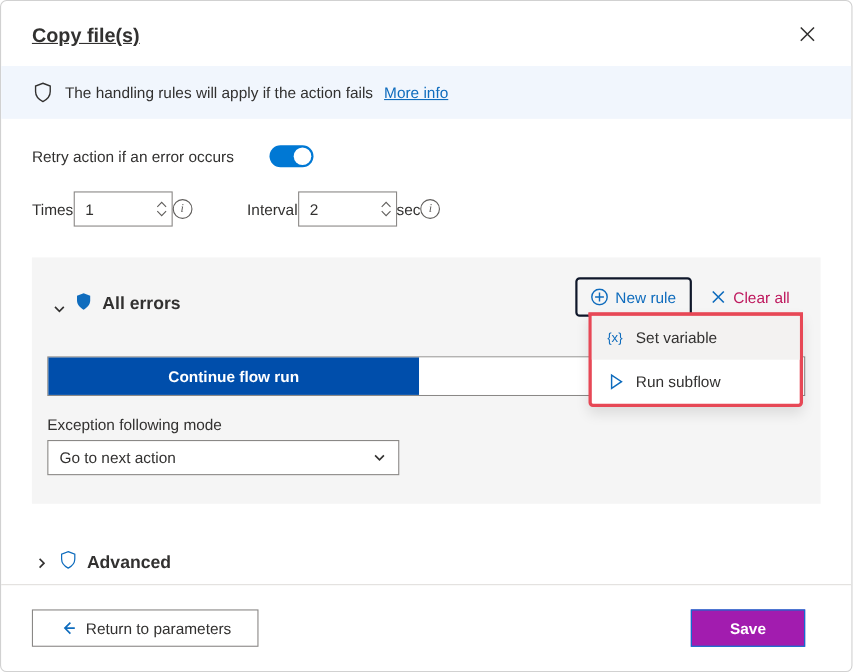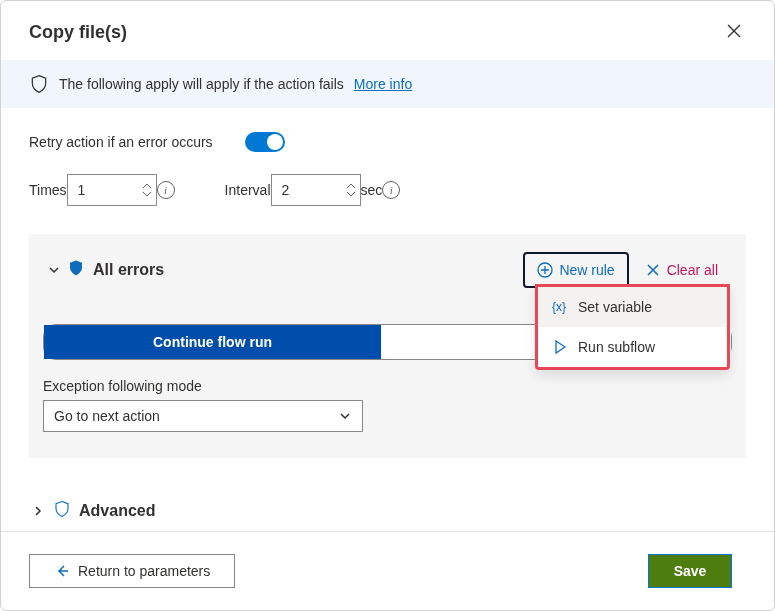--- a/index.html
+++ b/index.html
@@ -15,21 +15,21 @@
       display: flex;
       flex-direction: column;
       overflow: hidden;
     }
     .header {
       display: flex;
       justify-content: space-between;
       align-items: center;
       padding: 18px 28px 14px 28px;
     }
-    .title { font-size: 18px; font-weight: 600; }
+    .title { font-size: 18px; font-weight: 600; text-decoration: underline; }
     .close-x svg { width: 16px; height: 16px; }
     .close-x { background: none; border: none; cursor: pointer; padding: 4px; }
     .info-bar {
       background: #f1f6fd;
       padding: 14px 28px;
       display: flex;
       align-items: center;
       gap: 10px;
     }
     .info-bar a { color: #0f6cbd; text-decoration: underline; }
@@ -89,21 +89,21 @@
       font-family: serif;
       color: #605e5c;
     }
     .errors-section {
       background: #f5f5f5;
       padding: 18px 14px 26px 14px;
       position: relative;
     }
     .errors-head {
       display: flex;
-      align-items: center;
+      align-items: flex-end;
       padding: 0 4px;
     }
     .chev { width: 14px; height: 14px; }
     .errors-head .label {
       font-size: 16px;
       font-weight: 600;
       display: flex;
       align-items: center;
       gap: 8px;
       margin-left: 6px;
@@ -220,32 +220,31 @@
       border: 1px solid #8a8886;
       background: #fff;
       display: inline-flex;
       align-items: center;
       gap: 8px;
       cursor: pointer;
       font-size: 14px;
       color: #323130;
     }
     .btn.primary {
-      background: #4d7c0f;
+      background: #a21caf;
       border-color: #0078d4;
       color: #fff;
       font-weight: 600;
-      width: 84px;
+      width: 104px;
       justify-content: center;
     }
     .btn.cancel { width: 96px; justify-content: center; }
     .footer .spacer { flex: 1; }
     .flow-btn {
       width: calc(100% - 0px);
-      border-radius: 13px;
     }
     .flow-continue { background:#0043a9; }
     .flow-continue { background:#004fb3; }
     .flow-continue { background:#0045a6; }
     
     .flow-continue { background:#0045a6; }
     
     .flow-continue { background:#004eab; }
   </style>
 </head>
@@ -259,21 +258,21 @@
       </svg>
   </button>
 </div>
 
 <div class="info-bar">
   <span class="shield-icon">
     <svg viewBox="0 0 24 24" fill="none" stroke="#323130" stroke-width="1.5">
         <path d="M12 2 L20 5 V11 C20 16 16 20 12 22 C8 20 4 16 4 11 V5 Z"></path>
       </svg>
   </span>
-  <span>The following apply will apply if the action fails</span>
+  <span>The handling rules will apply if the action fails</span>
   <a href="#">More info</a>
 </div>
 
 <div class="body">
   <div class="retry-row">
     <span>Retry action if an error occurs</span>
     <div class="toggle"></div>
   </div>
 
   <div class="fields-row">

